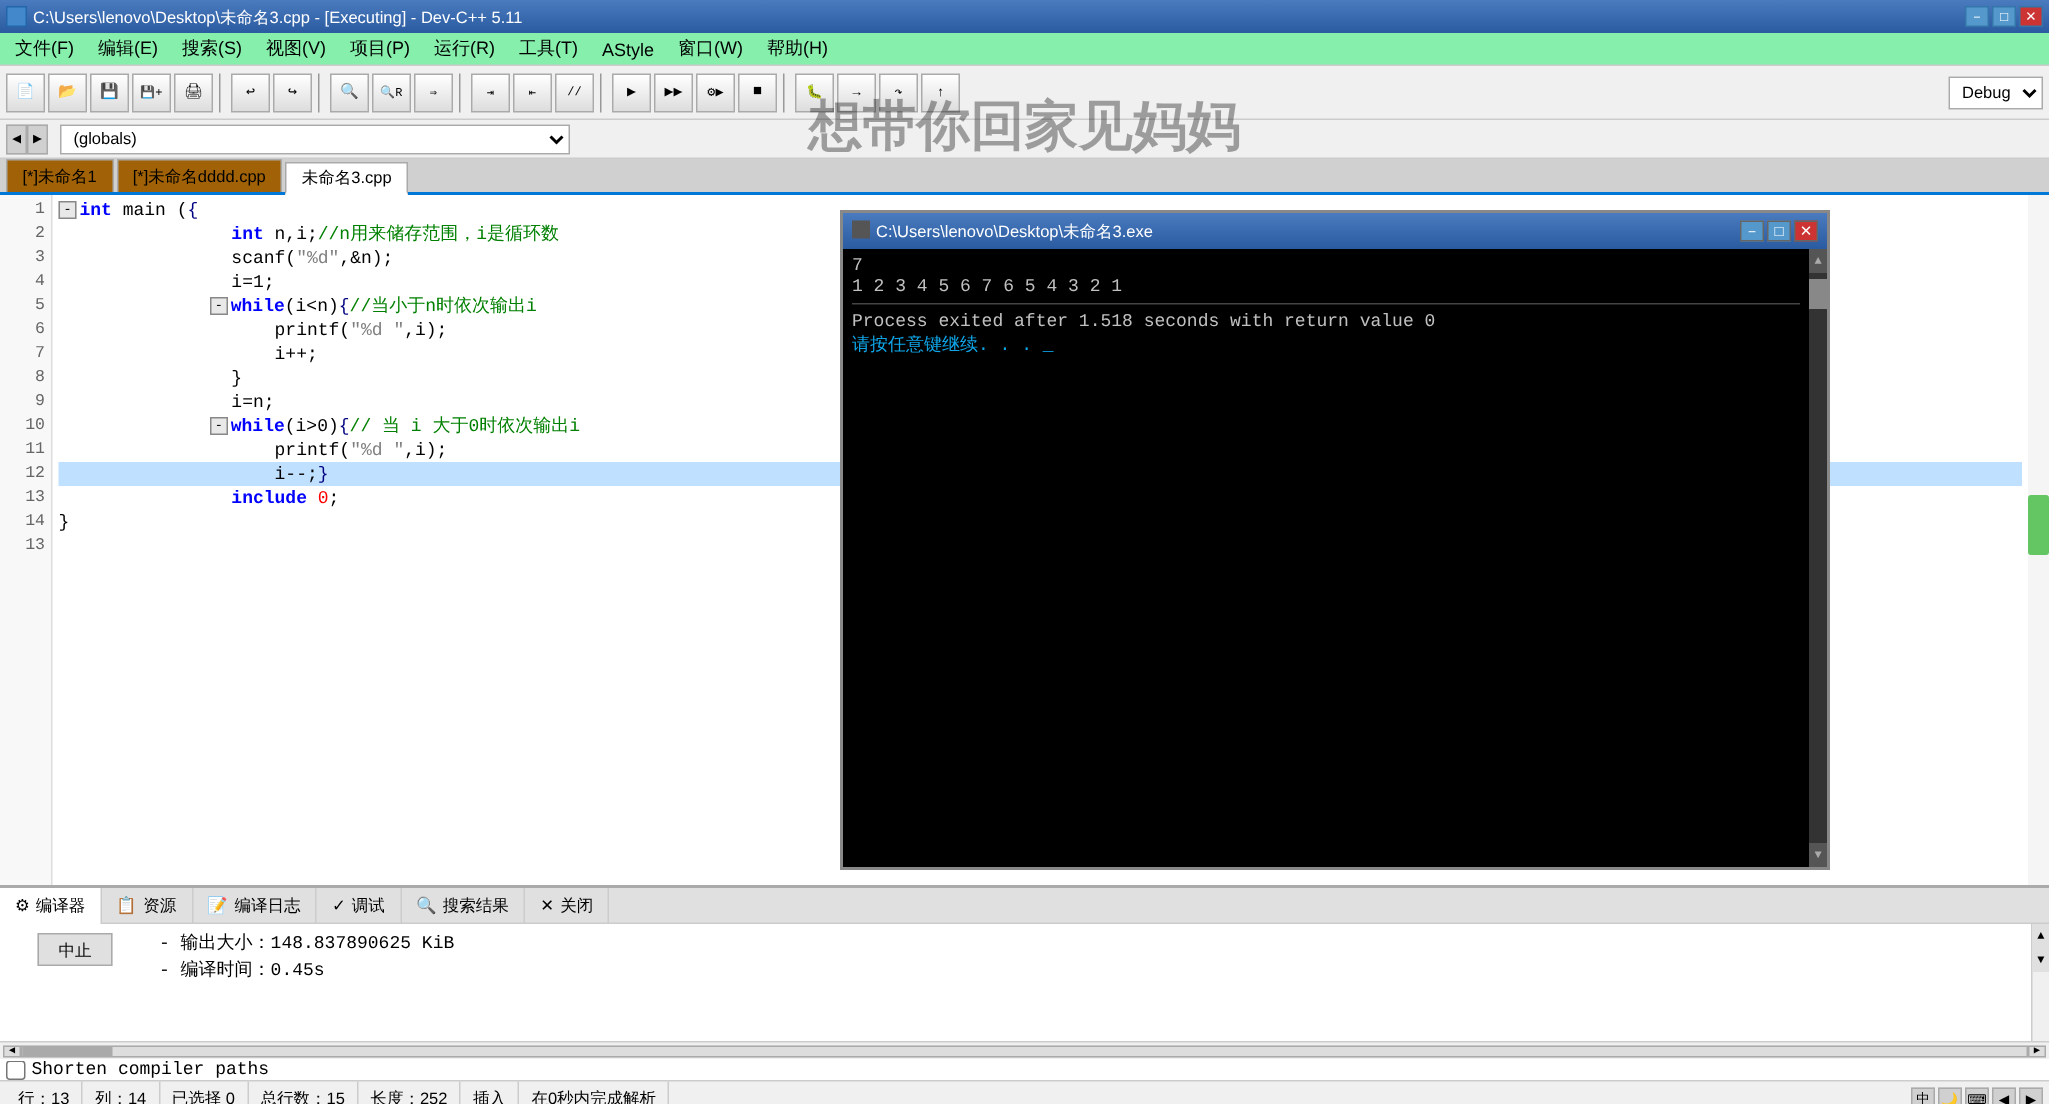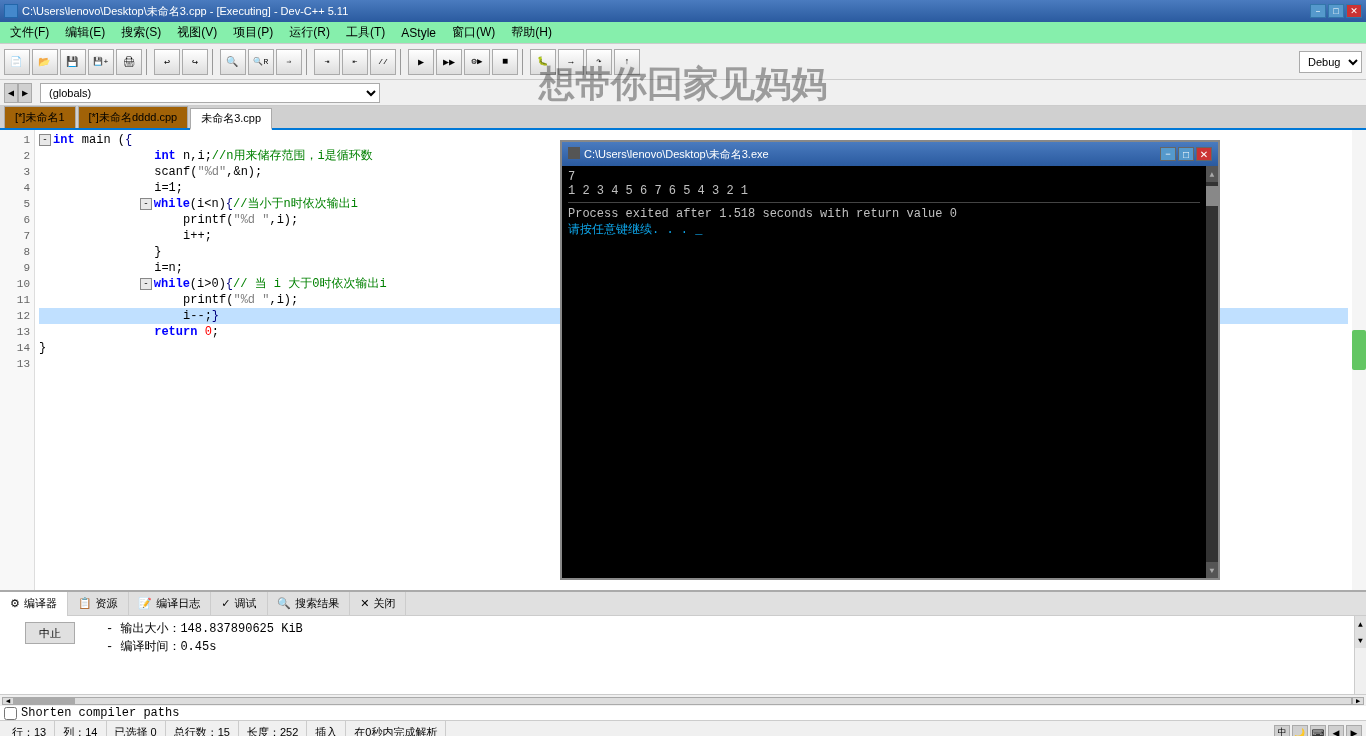--- a/index.html
+++ b/index.html
@@ -610,21 +610,21 @@
 
         <div class="code-line">
           &nbsp;&nbsp;&nbsp;&nbsp;&nbsp;&nbsp;&nbsp;&nbsp;&nbsp;&nbsp;<span>printf(</span><span class="str">"%d "</span><span>,i);</span>
         </div>
 
         <div class="code-line highlighted">
           &nbsp;&nbsp;&nbsp;&nbsp;&nbsp;&nbsp;&nbsp;&nbsp;&nbsp;&nbsp;<span>i--;</span><span class="kw2">}</span>
         </div>
 
         <div class="code-line">
-          &nbsp;&nbsp;&nbsp;&nbsp;&nbsp;&nbsp;<span class="kw">return</span>&nbsp;<span class="num">0</span><span>;</span>
+          &nbsp;&nbsp;&nbsp;&nbsp;&nbsp;&nbsp;<span class="kw">include</span>&nbsp;<span class="num">0</span><span>;</span>
         </div>
 
         <div class="code-line">
           <span>}</span>
         </div>
       </div>
 
       <div style="width:14px; background:#f0f0f0; border-left:1px solid #ddd; position:relative;">
         <div style="position:absolute;right:0;top:0;width:14px;height:100%;background:#f5f5f5;"></div>
         <div style="position:absolute;right:0;top:200px;width:14px;height:40px;background:#63c663;border-radius:2px;"></div>

